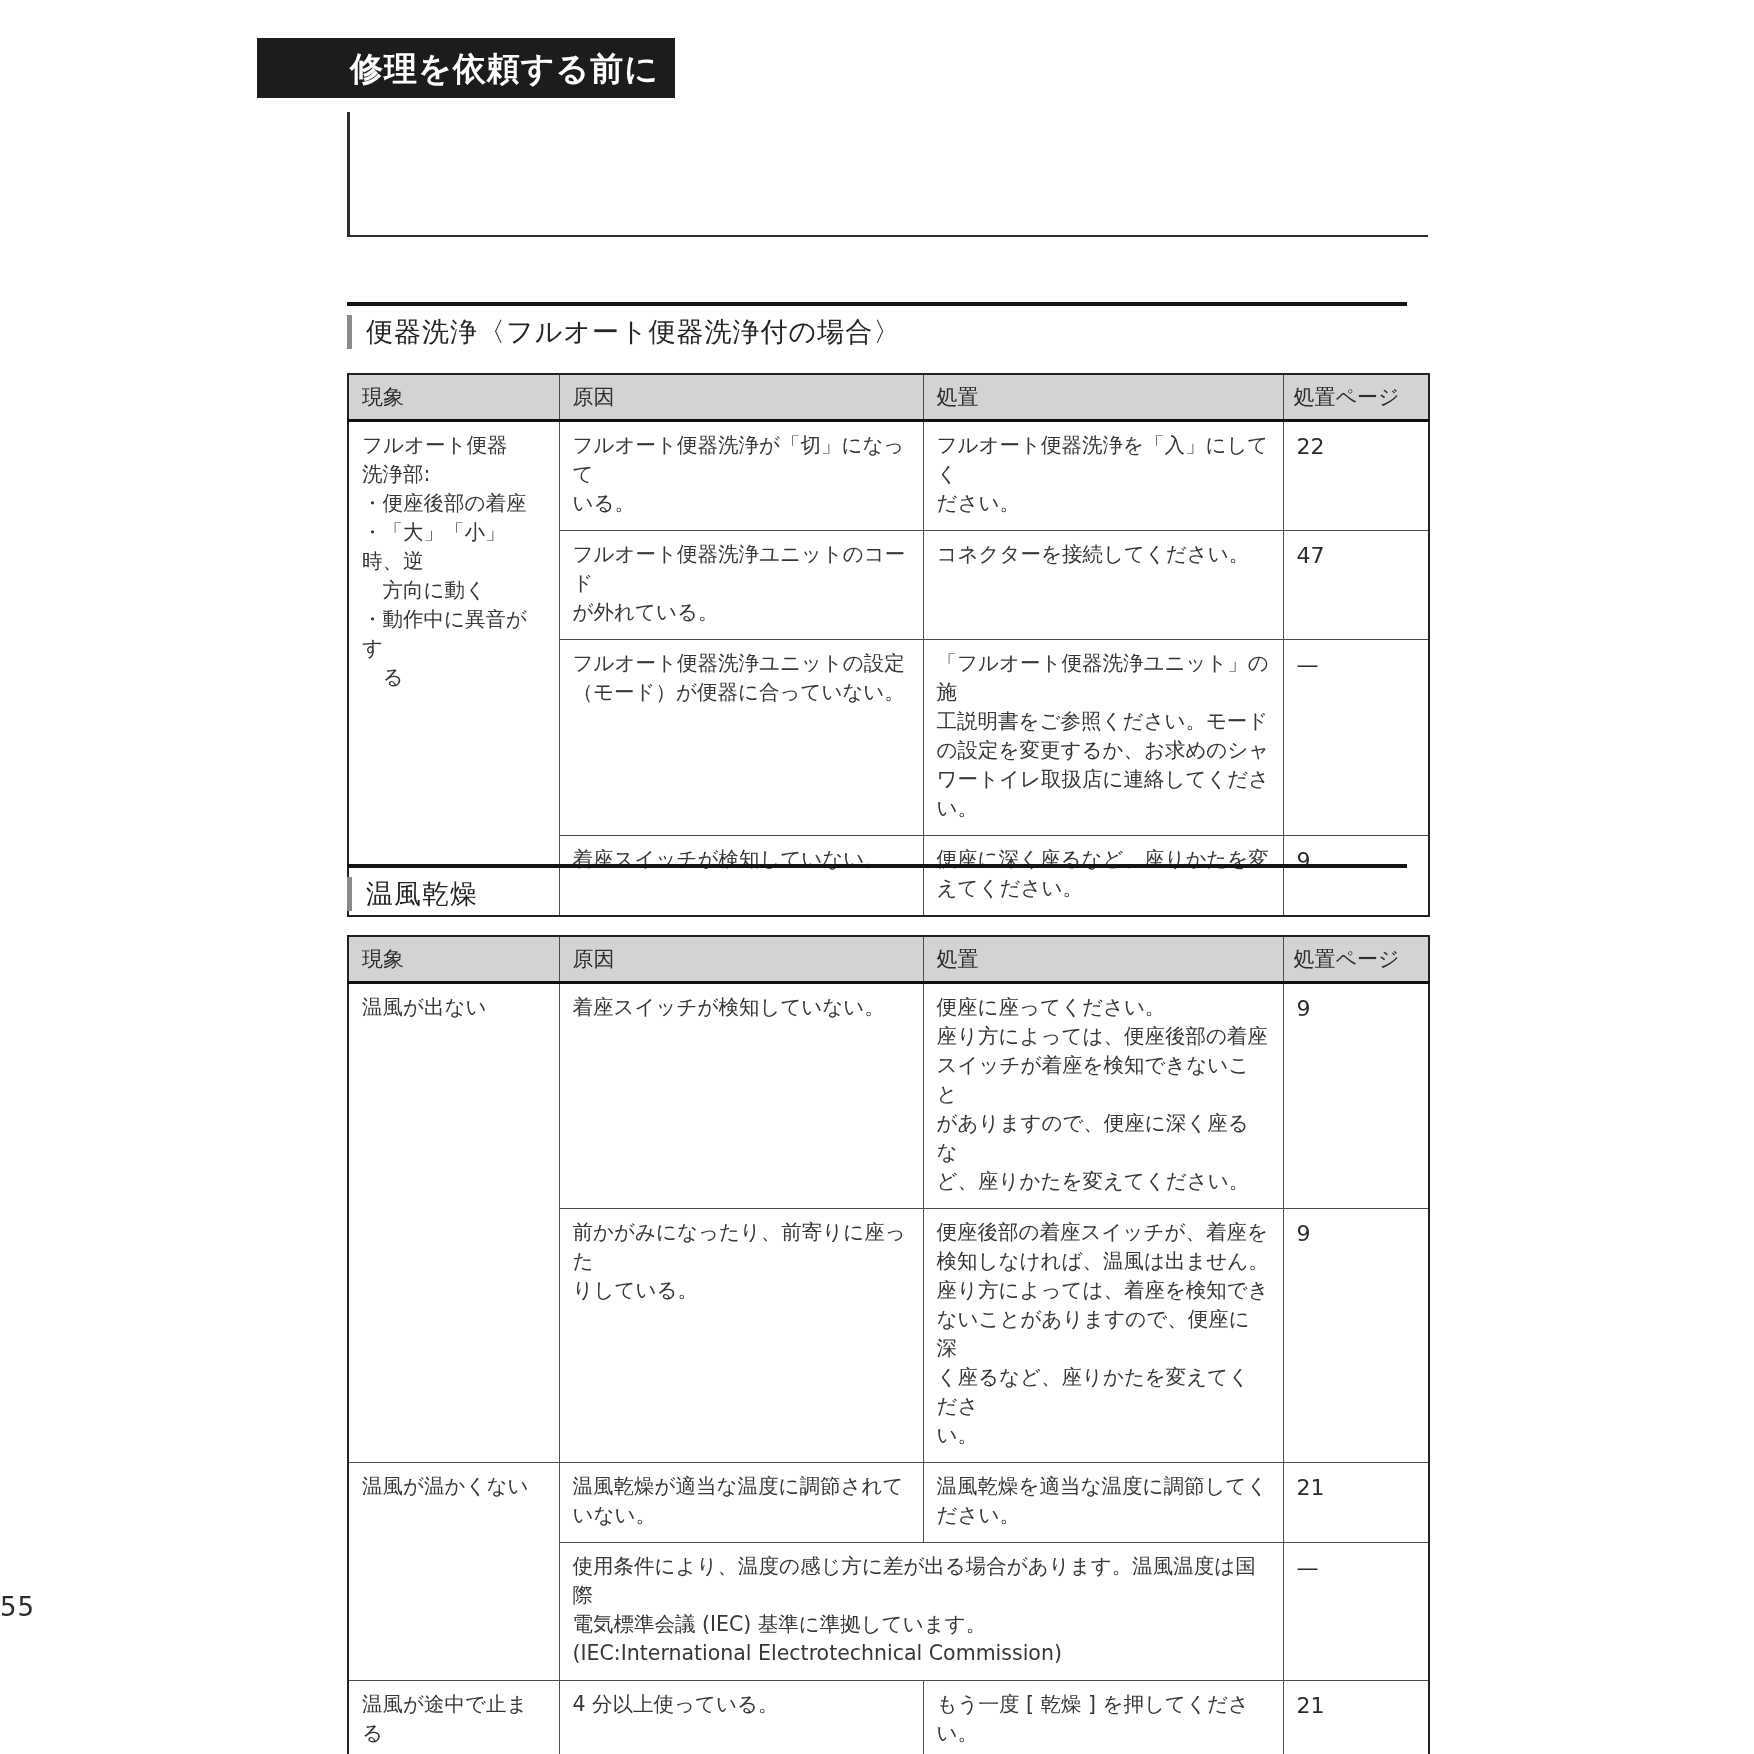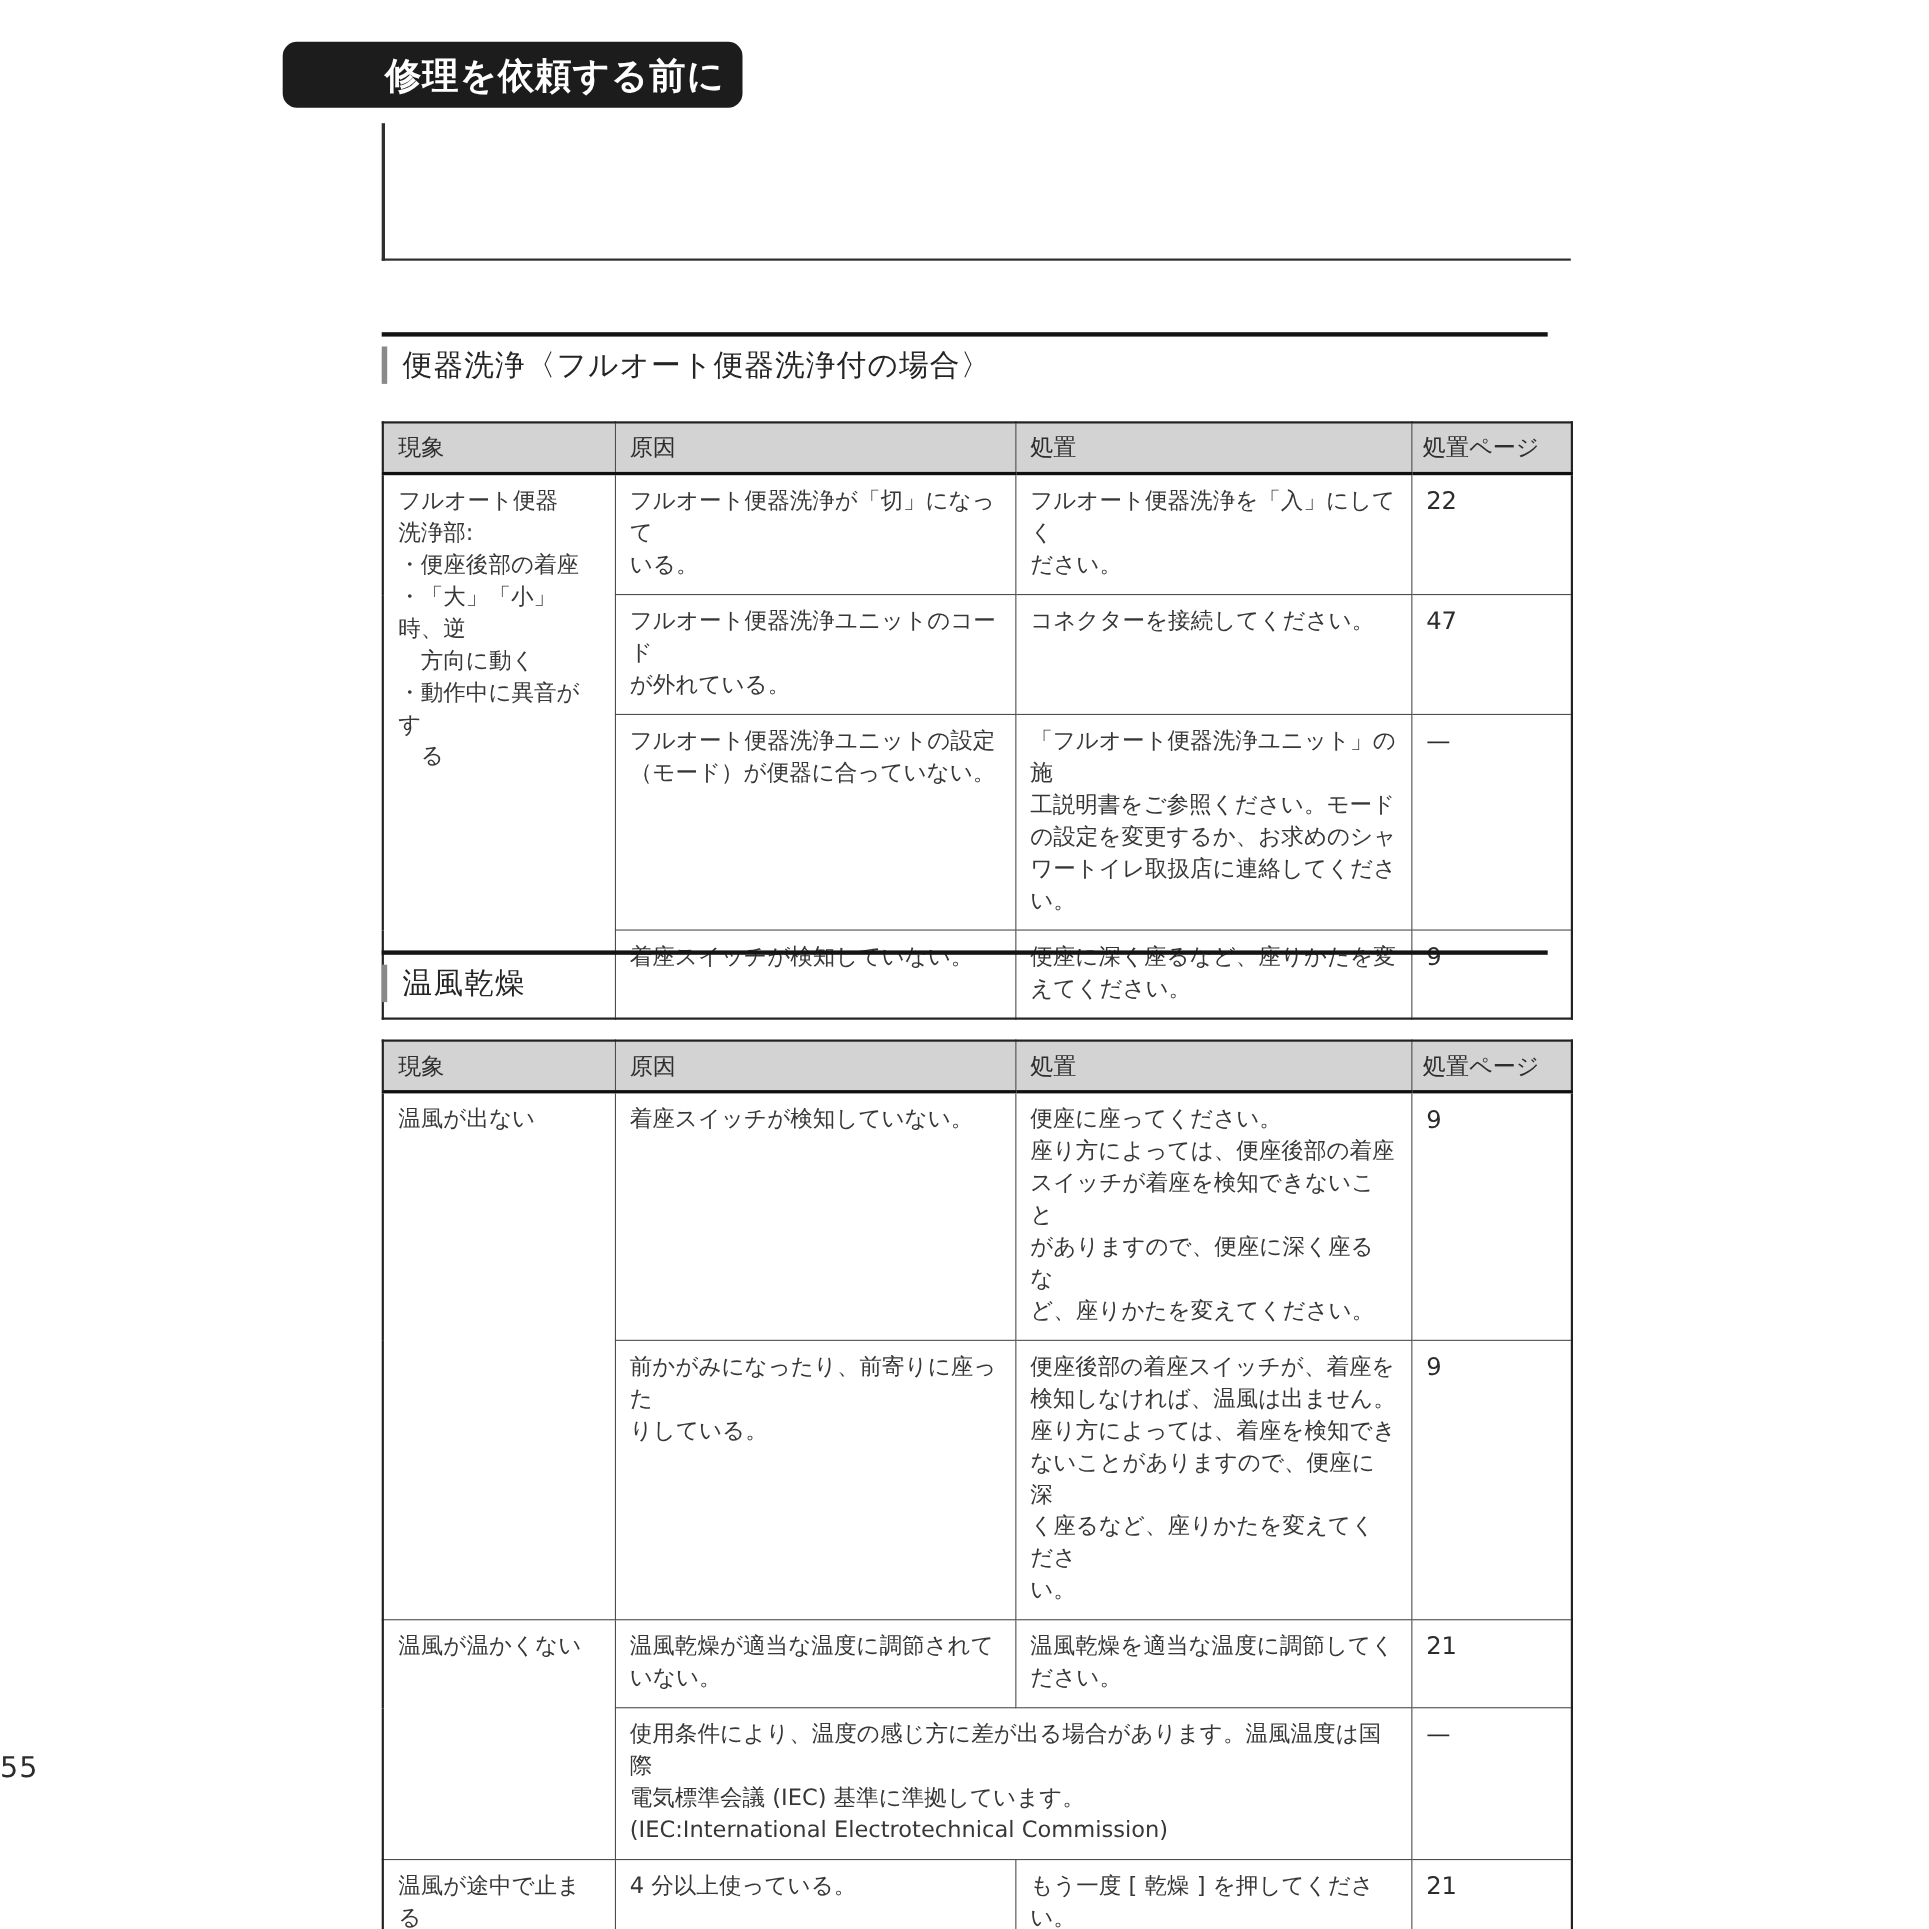--- a/index.html
+++ b/index.html
@@ -7,21 +7,21 @@
     width:1754px;height:1754px;position:relative;background:#ffffff;
     font-family:"DejaVu Sans","Liberation Sans",sans-serif;
     color:#333;-webkit-font-smoothing:antialiased;
   }
   .page{position:absolute;inset:0;background:#fff;overflow:hidden;}
 
   
   .tab{
     position:absolute;left:257px;top:38px;width:418px;height:60px;
     background:#1c1c1c;display:flex;align-items:center;justify-content:flex-end;
-    padding-right:16px;box-sizing:border-box;border-radius:13px;
+    padding-right:16px;box-sizing:border-box;
   }
   .tab span{color:#fff;font-size:33px;font-weight:bold;letter-spacing:1px;line-height:1;}
 
   
   .title-vline{position:absolute;left:347px;top:112px;width:3px;height:125px;background:#2e2e2e;}
   .doc-title{
     position:absolute;left:367px;top:178px;margin:0;
     font-size:40px;font-weight:400;color:#1e1e1e;letter-spacing:2px;line-height:1;
   }
   .title-underline{position:absolute;left:347px;top:235px;width:1081px;height:2px;background:#2e2e2e;}
@@ -31,21 +31,21 @@
   .sec1{top:302px;}
   .sec2{top:864px;}
   .sec-rule{height:4px;background:#141414;}
   .sec-head{display:flex;align-items:center;margin-top:6px;height:40px;}
   .sec-bar{width:5px;height:34px;background:#8a8a8a;margin-right:14px;}
   .sec-title{margin:0;font-size:27px;font-weight:400;color:#252525;letter-spacing:1px;}
 
   
   table{
     width:1081px;border-collapse:collapse;table-layout:fixed;
-    margin-top:31px;border:2px solid #222;
+    margin-top:21px;border:2px solid #222;
   }
   col.c-ph{width:211px;}
   col.c-cause{width:364px;}
   col.c-treat{width:360px;}
   col.c-page{width:146px;}
   th{
     background:#d3d3d3;font-weight:400;text-align:left;color:#2e2e2e;
     font-size:21px;padding:8px 13px;border:1px solid #4d4d4d;
     border-bottom:3px solid #101010;
   }

